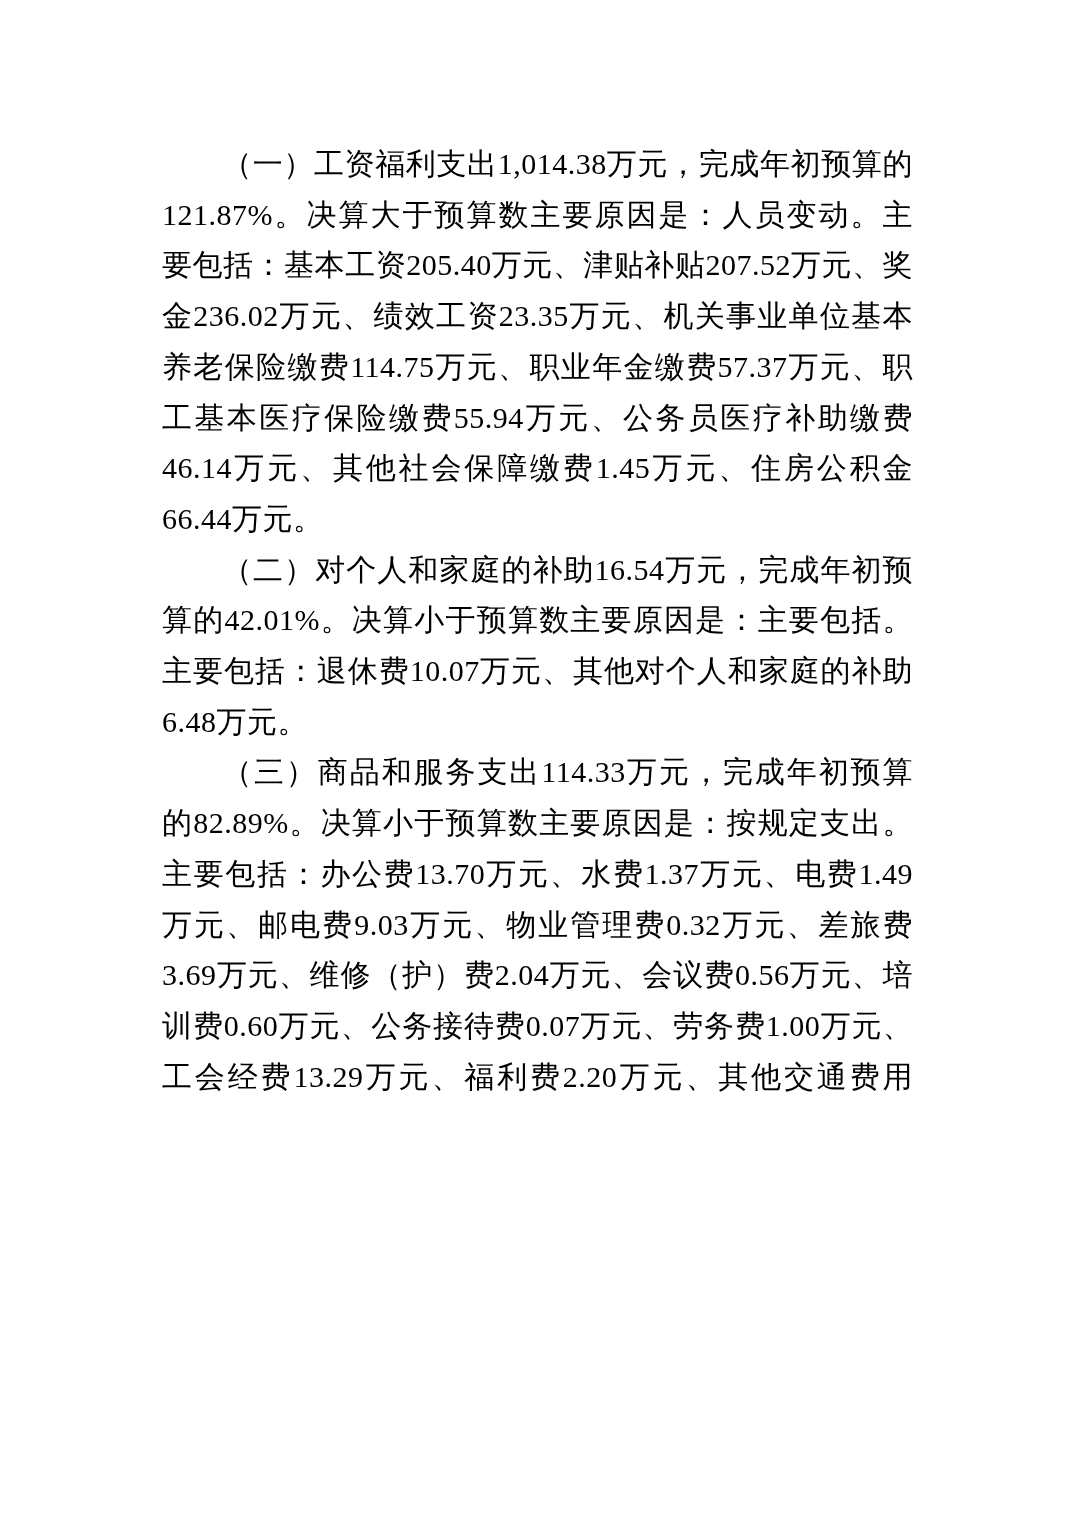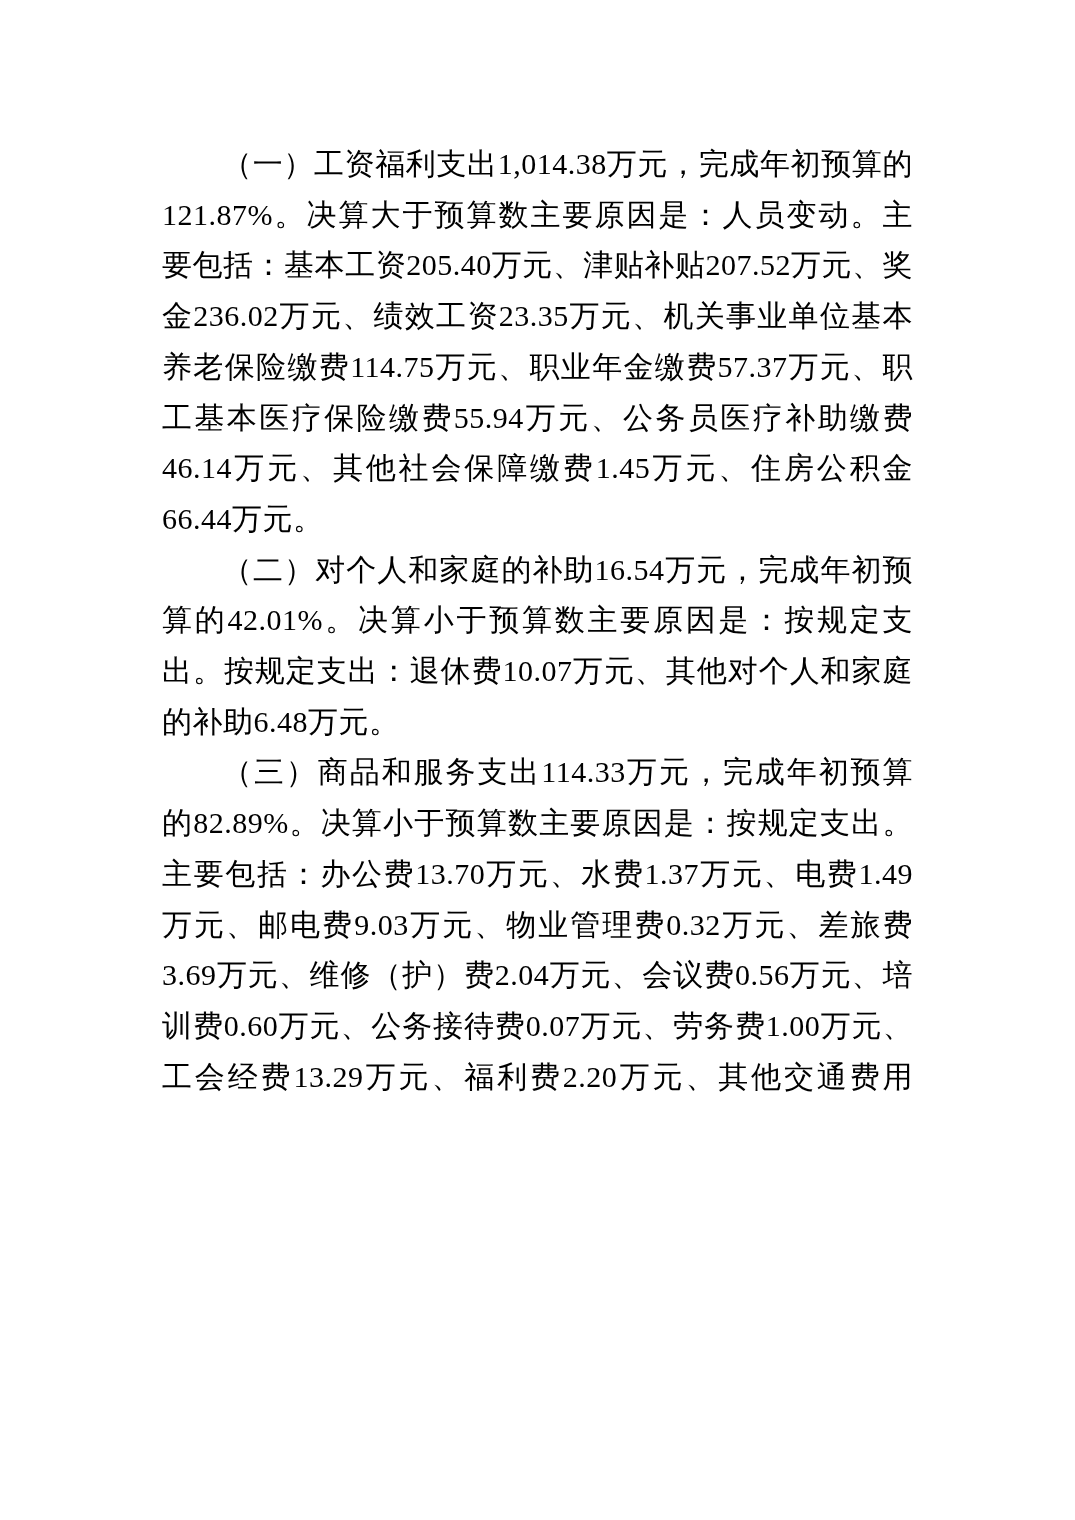--- a/index.html
+++ b/index.html
@@ -39,17 +39,17 @@
   .para.heading {
     font-weight: bold;
   }
 </style>
 </head>
 <body>
 
 <div class="page">
   <div class="content">
     <p class="para body">（一）工资福利支出1,014.38万元，完成年初预算的121.87%。决算大于预算数主要原因是：人员变动。主要包括：基本工资205.40万元、津贴补贴207.52万元、奖金236.02万元、绩效工资23.35万元、机关事业单位基本养老保险缴费114.75万元、职业年金缴费57.37万元、职工基本医疗保险缴费55.94万元、公务员医疗补助缴费46.14万元、其他社会保障缴费1.45万元、住房公积金66.44万元。</p>
-    <p class="para body">（二）对个人和家庭的补助16.54万元，完成年初预算的42.01%。决算小于预算数主要原因是：按规定支出。按规定支出：退休费10.07万元、其他对个人和家庭的补助6.48万元。</p>
+    <p class="para body">（二）对个人和家庭的补助16.54万元，完成年初预算的42.01%。决算小于预算数主要原因是：主要包括。主要包括：退休费10.07万元、其他对个人和家庭的补助6.48万元。</p>
     <p class="para body">（三）商品和服务支出114.33万元，完成年初预算的82.89%。决算小于预算数主要原因是：按规定支出。主要包括：办公费13.70万元、水费1.37万元、电费1.49万元、邮电费9.03万元、物业管理费0.32万元、差旅费3.69万元、维修（护）费2.04万元、会议费0.56万元、培训费0.60万元、公务接待费0.07万元、劳务费1.00万元、工会经费13.29万元、福利费2.20万元、其他交通费用41.69万元、其他商品和服务支出23.29万元。</p>
     <p class="para heading">四、2022年度政府性基金预算财政拨款支出决算情况</p>
   </div>
 </div>
 
 </body></html>

